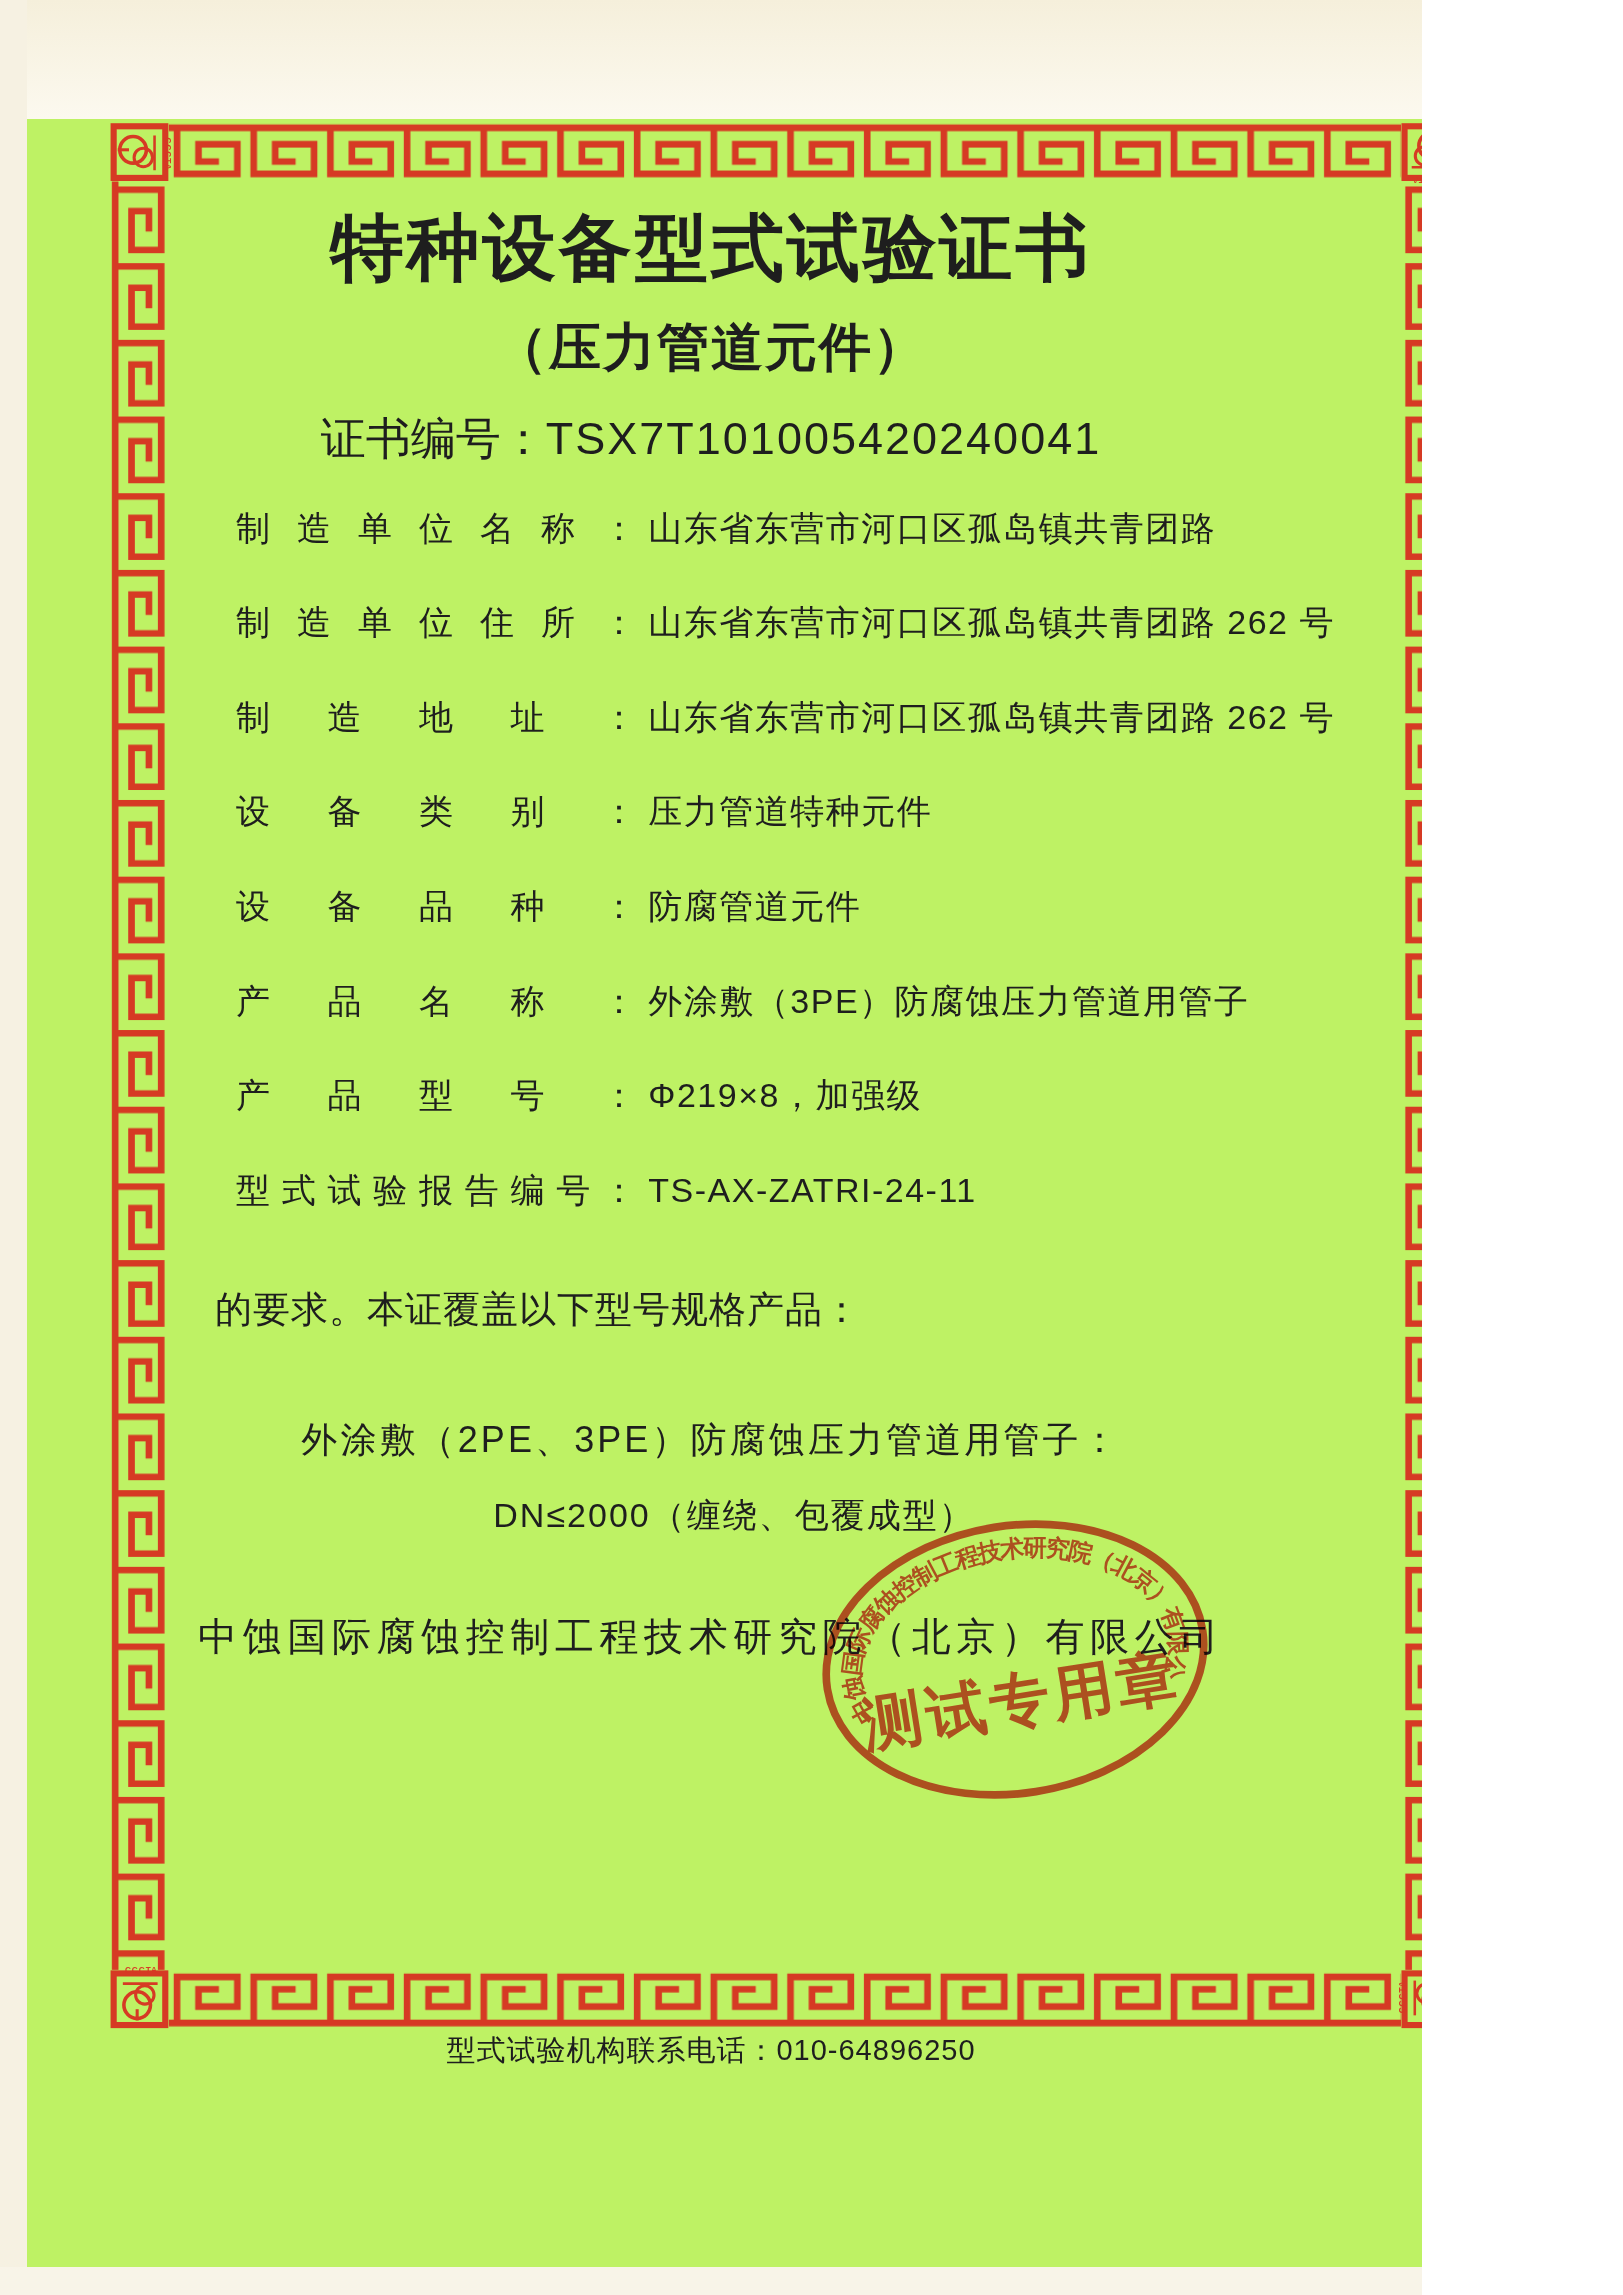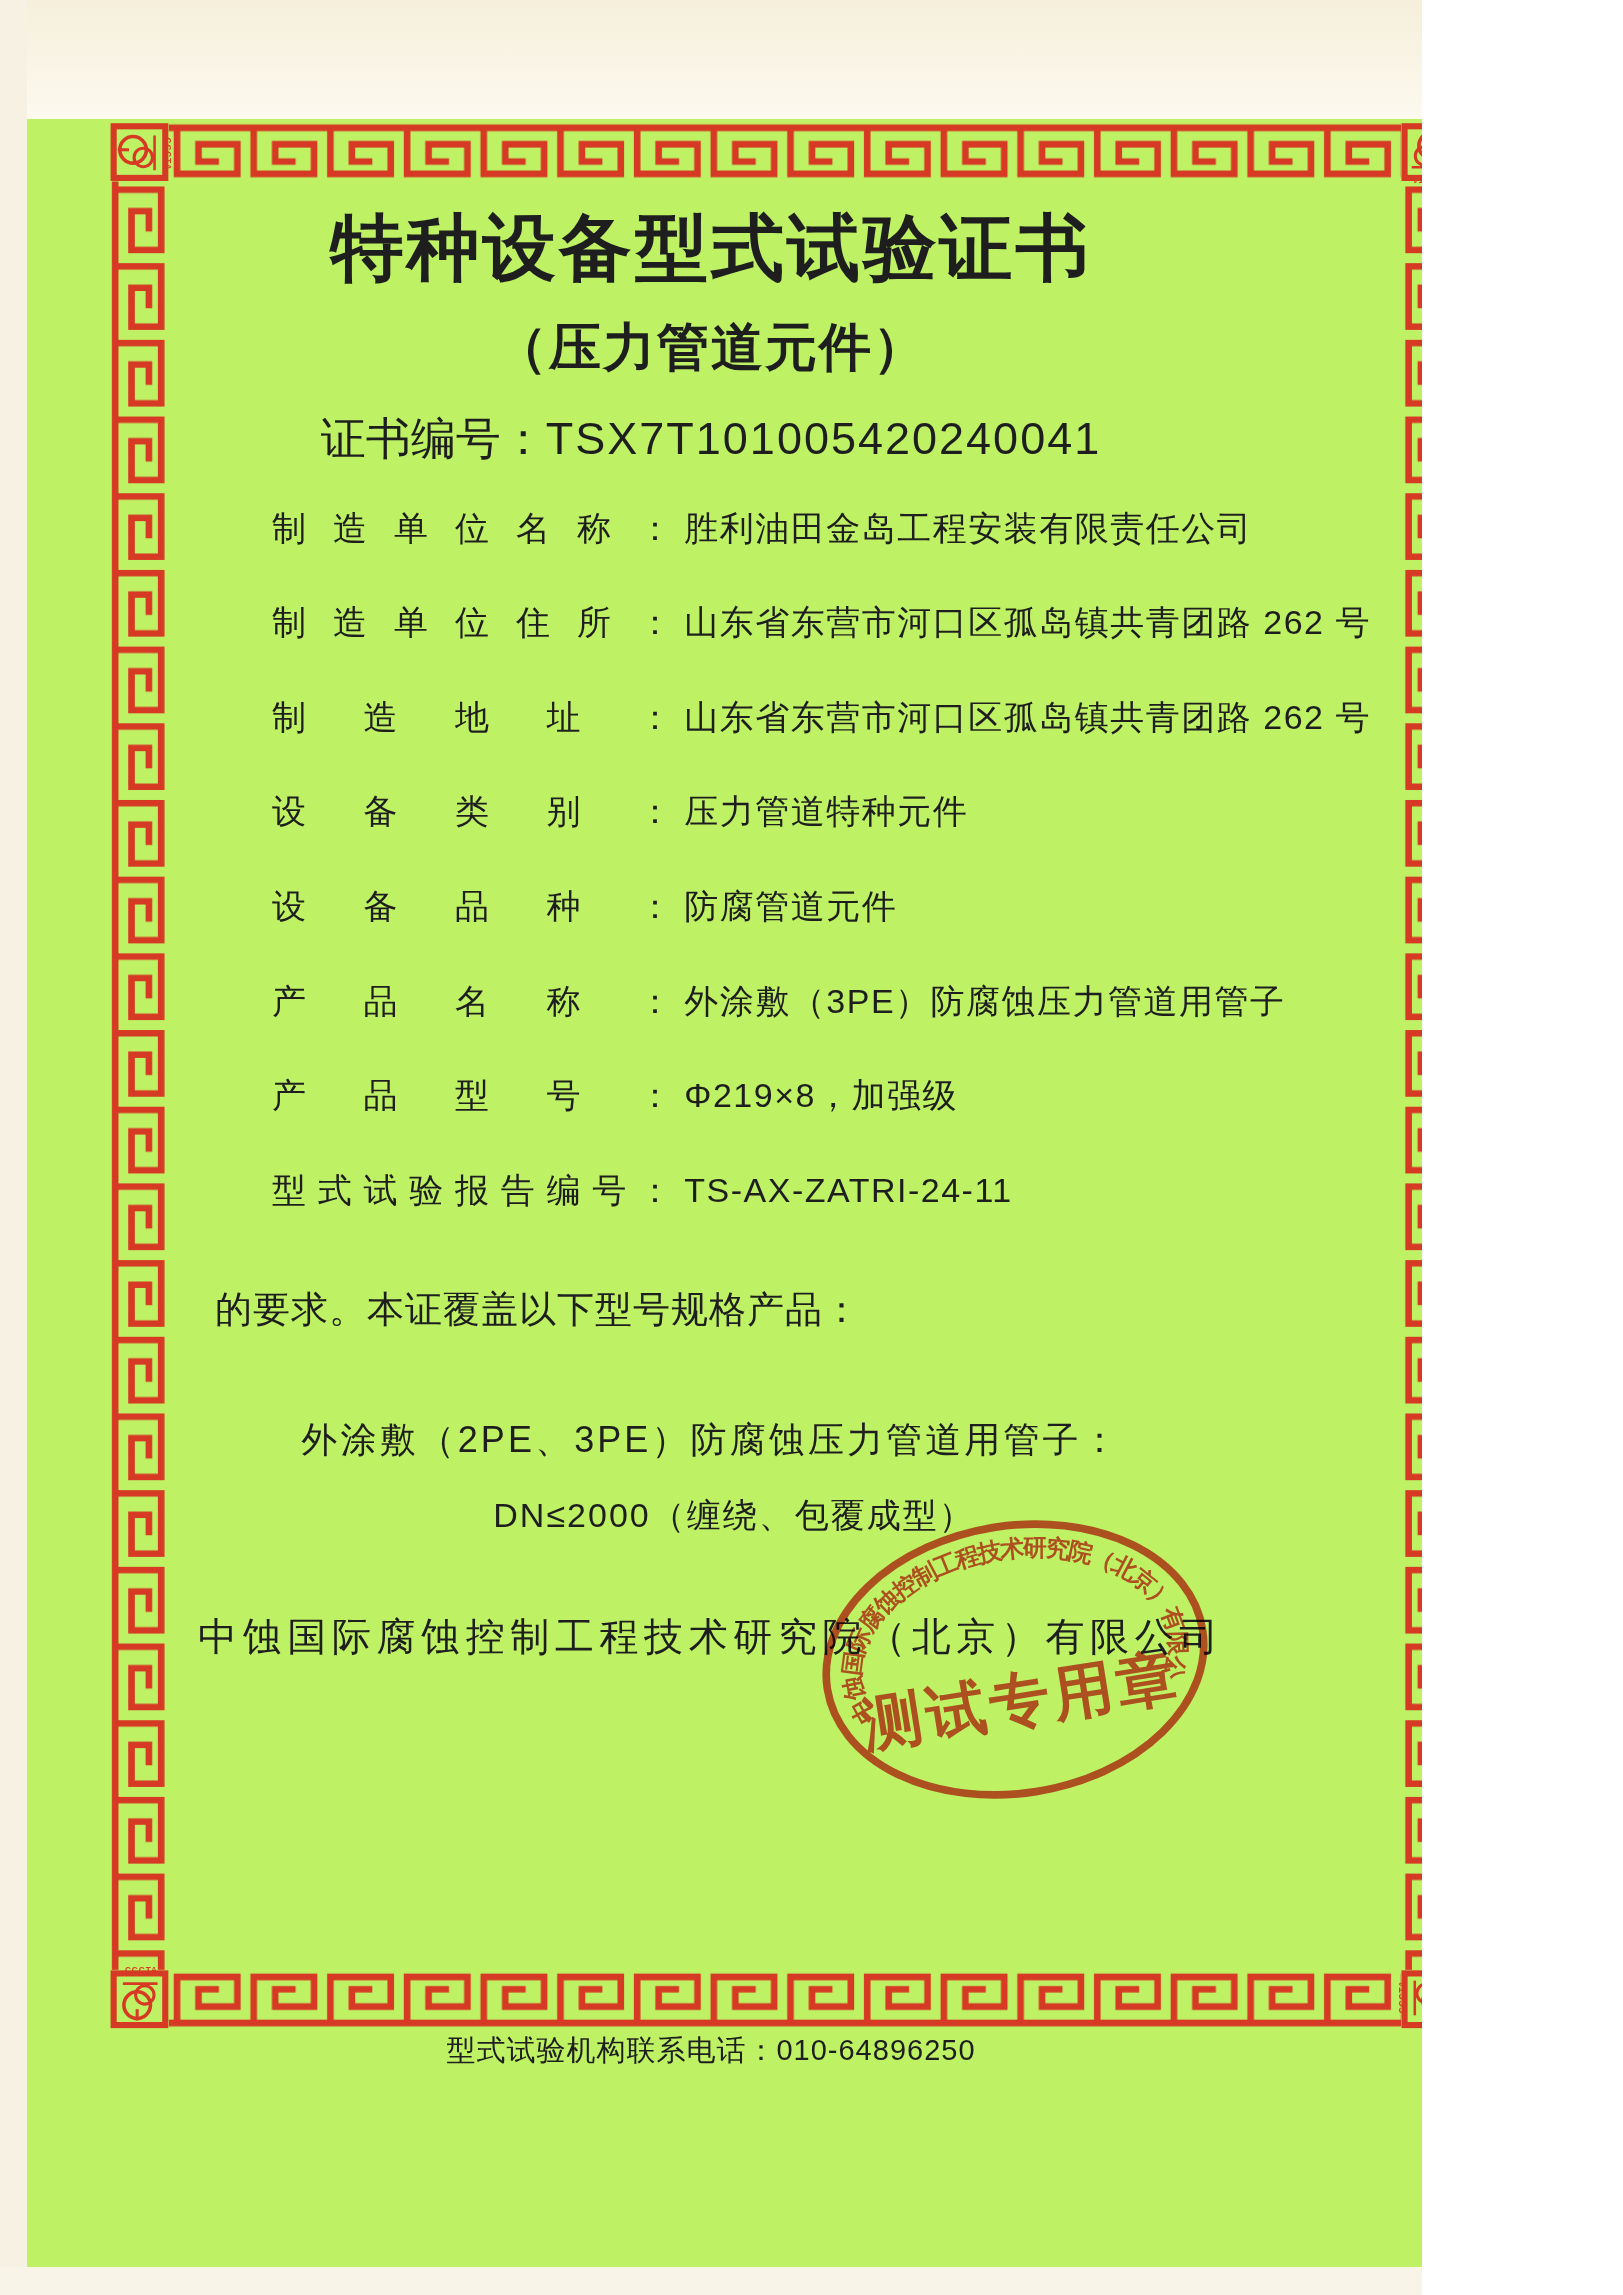--- a/index.html
+++ b/index.html
@@ -18,21 +18,21 @@
   .abs{position:absolute;}
   .ctr{left:0;right:0;text-align:center;}
   .title{top:200px;font-size:73px;font-weight:700;letter-spacing:3.1px;}
   .subtitle{top:313px;font-size:52px;font-weight:700;letter-spacing:2px;}
   .certno{top:409px;font-size:45px;font-weight:500;}
   .certno .num{letter-spacing:2px;font-weight:500;}
   .field-row{position:absolute;left:236px;right:148px;height:95px;display:flex;align-items:center;}
   .flabel{
     display:inline-block;width:400px;flex:0 0 400px;
     font-size:34px;
-    text-align:justify;text-align-last:justify;margin-left:36px;
+    text-align:justify;text-align-last:justify;
   }
   .fvalue{font-size:34px;margin-left:12.3px;letter-spacing:1.5px;white-space:nowrap;}
   .stmt1{top:1212px;left:215px;right:77px;font-size:37px;text-indent:75px;letter-spacing:0.5px;}
   .stmt2{top:1285px;left:215px;right:102px;font-size:37px;letter-spacing:1px;}
   .covered1{top:1416px;font-size:36px;letter-spacing:3.1px;}
   .covered2{top:1493px;font-size:34px;letter-spacing:2px;padding-left:46px;}
   .issuer{top:1610px;font-size:39px;letter-spacing:5.6px;}
   .dates{top:1687px;left:256px;right:256px;display:flex;justify-content:space-between;font-size:36px;}
   .platform{top:1811px;font-size:28px;letter-spacing:0.5px;}
   .phone{top:2031px;font-size:29px;letter-spacing:1px;}
@@ -101,21 +101,21 @@
   <div class="abs ctr title">特种设备型式试验证书</div>
 
   <div class="abs ctr subtitle">（压力管道元件）</div>
 
   <div class="abs ctr certno">
     <span>证书编号：</span><span class="num">TSX7T101005420240041</span>
   </div>
 
   <div class="field-row" style="top:481px">
     <span class="flabel">制造单位名称：</span>
-    <span class="fvalue">胜利油田金岛工程安装有限责任公司</span>
+    <span class="fvalue">山东省东营市河口区孤岛镇共青团路</span>
   </div>
   <div class="field-row" style="top:575px">
     <span class="flabel">制造单位住所：</span>
     <span class="fvalue">山东省东营市河口区孤岛镇共青团路 262 号</span>
   </div>
   <div class="field-row" style="top:670px">
     <span class="flabel">制造地址：</span>
     <span class="fvalue">山东省东营市河口区孤岛镇共青团路 262 号</span>
   </div>
   <div class="field-row" style="top:764px">

